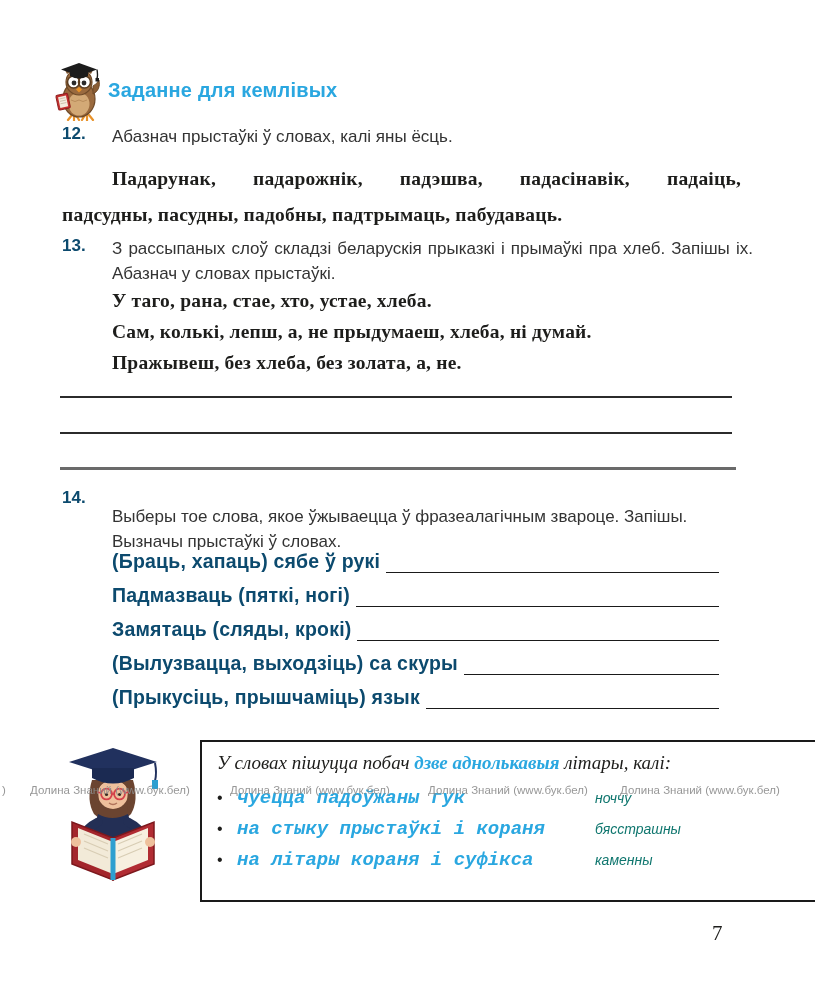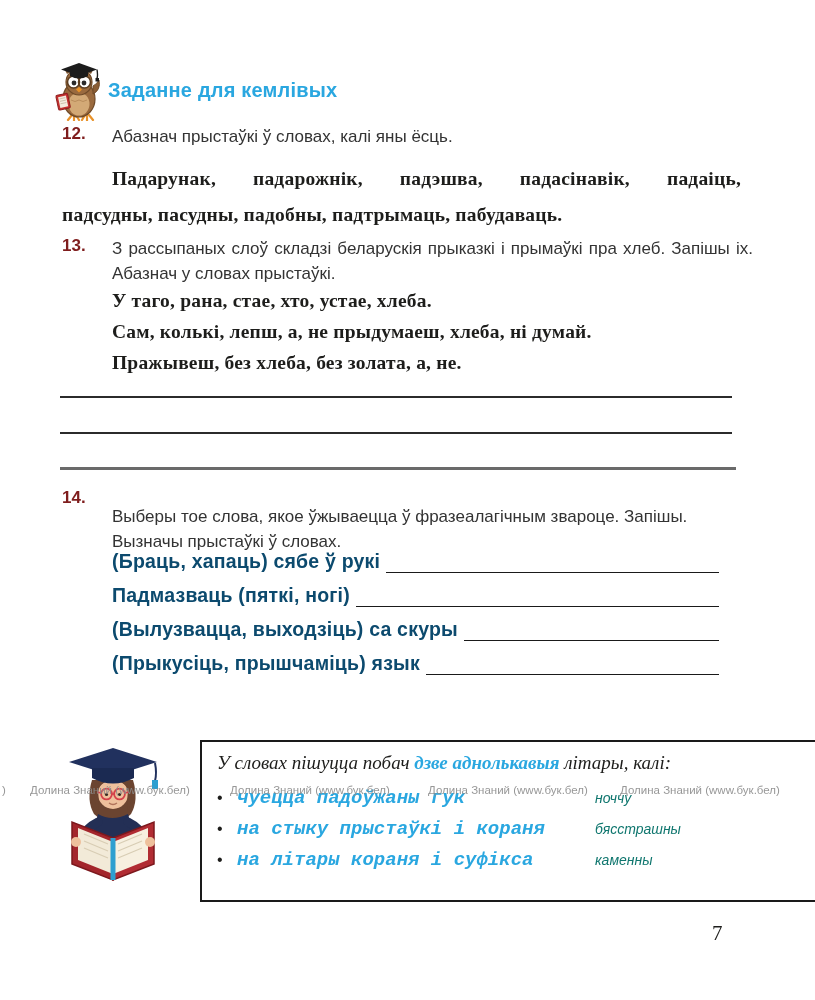--- a/index.html
+++ b/index.html
@@ -15,21 +15,21 @@
   
   .owl { position: absolute; left: 52px; top: 61px; width: 54px; height: 60px; }
   .heading {
     position: absolute; left: 108px; top: 79px;
     font-size: 20px; font-weight: bold; color: #2aa7e0;
     letter-spacing: 0.2px;
   }
   
   .ex-num {
     position: absolute; left: 62px;
-    font-size: 17px; font-weight: bold; color: #7f1d1d;
+    font-size: 17px; font-weight: bold; color: #0c4a6e;
   }
   .instruction {
     position: absolute; left: 112px;
     font-size: 17px; line-height: 25px; color: #333333;
     width: 641px; text-align: justify;
   }
   .content12 {
     position: absolute; left: 62px; top: 161px; width: 679px;
     font-family: "Liberation Serif", serif;
     font-size: 19.5px; font-weight: bold; color: #1d1d1b;
@@ -156,20 +156,24 @@
 
   <div class="ex-num" style="top:488px">14.</div>
   <div class="instruction" style="top:488px; text-align:left;margin-top:16px;">Выберы тое слова, якое ўжываецца ў фразеалагічным звароце. Запішы. Вызначы прыстаўкі ў словах.</div>
   <div class="fillrows">
     <div class="fill-row">
       <span class="fill-text">(Браць, хапаць) сябе ў рукі</span>
       <span class="fill-line"></span>
     </div>
     <div class="fill-row">
       <span class="fill-text">Падмазваць (пяткі, ногі)</span>
+      <span class="fill-line"></span>
+    </div>
+    <div class="fill-row">
+      <span class="fill-text">Замятаць (сляды, крокі)</span>
       <span class="fill-line"></span>
     </div>
     <div class="fill-row">
       <span class="fill-text">(Вылузвацца, выходзіць) са скуры</span>
       <span class="fill-line"></span>
     </div>
     <div class="fill-row">
       <span class="fill-text">(Прыкусіць, прышчаміць) язык</span>
       <span class="fill-line"></span>
     </div>

